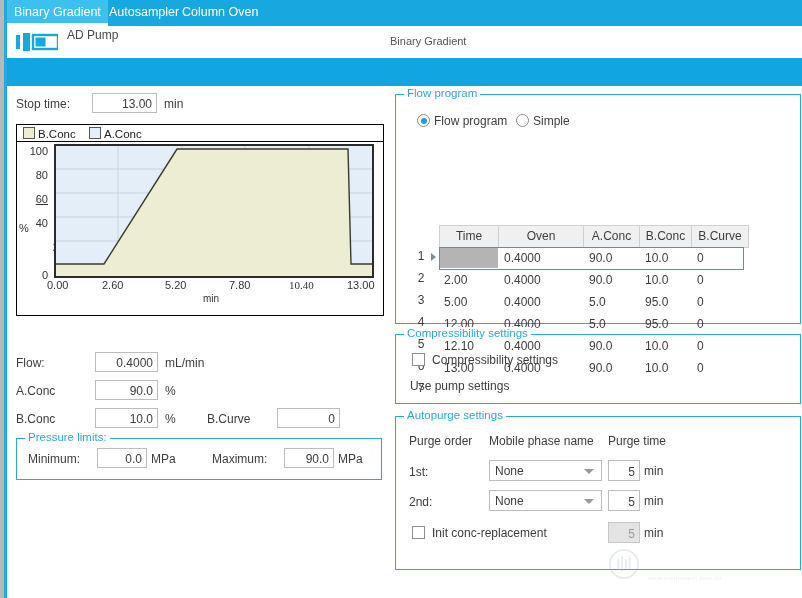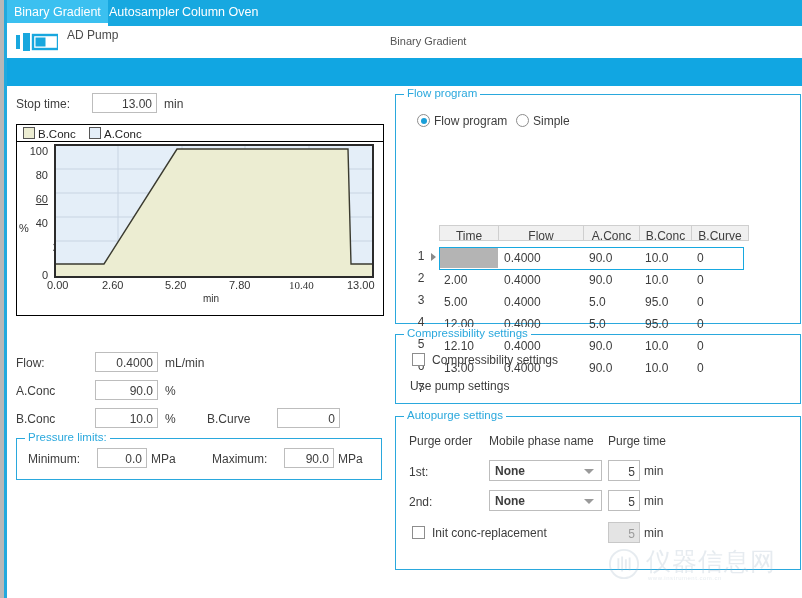--- a/index.html
+++ b/index.html
@@ -69,35 +69,35 @@
 
   
   .radio{position:absolute;width:13px;height:13px;border-radius:50%;border:1px solid #8d8d8d;background:#fff;box-sizing:border-box;}
   .radio.on::after{content:"";position:absolute;left:2.5px;top:2.5px;width:6px;height:6px;border-radius:50%;background:#1a9fd8;}
   .chk{position:absolute;width:13px;height:13px;border:1px solid #8d8d8d;background:#fff;box-sizing:border-box;}
   .ctrl-label{position:absolute;font-size:12px;color:#3d3d3d;}
 
   
   #tbl{position:absolute;left:432px;top:139px;width:305px;}
   .th{
-    position:absolute;height:16px;line-height:21px;box-sizing:border-box;
+    position:absolute;height:23px;line-height:21px;box-sizing:border-box;
     background:#f0f0f0;border:1px solid #cfcfcf;border-left:none;
     text-align:center;font-size:12px;color:#3d3d3d;
   }
   .th.first{border-left:1px solid #cfcfcf;}
   .rownum{position:absolute;left:-26px;font-size:12px;color:#3d3d3d;width:16px;text-align:center;}
   .cell{position:absolute;height:22px;line-height:21px;font-size:12px;color:#3d3d3d;padding-left:5px;box-sizing:border-box;}
   #selrow{position:absolute;left:0;top:22px;width:305px;height:23px;border:1.5px solid #17a8e0;box-sizing:border-box;}
   #selrow-time{position:absolute;left:0px;top:0px;width:58px;height:20px;background:#b4b4b4;}
   #rowmarker{position:absolute;left:-8px;top:28px;width:0;height:0;border-left:5px solid #8a8a8a;border-top:4px solid transparent;border-bottom:4px solid transparent;}
 
   
   .combo{
     position:absolute;box-sizing:border-box;border:1px solid #bdbdbd;background:#fff;
-    font-size:12px;color:#3d3d3d;line-height:20px;padding-left:5px;font-weight:bold;
+    font-size:12px;color:#3d3d3d;line-height:20px;padding-left:5px;
   }
   .combo .arrow{position:absolute;right:7px;top:8px;width:0;height:0;border-left:5px solid transparent;border-right:5px solid transparent;border-top:5px solid #9a9a9a;}
 
   
   #wm{position:absolute;left:608px;top:546px;width:188px;height:44px;opacity:.25;pointer-events:none;}
   #wm-text{position:absolute;left:38px;top:-1px;font-size:25px;color:#9fb4c4;font-family:"DejaVu Sans",sans-serif;letter-spacing:1px;}
   #wm-sub{position:absolute;left:40px;top:29px;font-size:6px;color:#9fb4c4;letter-spacing:.5px;}
 </style>
 </head>
 <body>
@@ -219,21 +219,21 @@
 
     <div class="radio on" style="left:21px;top:19px;"></div>
     <div class="ctrl-label" style="left:38px;top:19px;">Flow program</div>
     <div class="radio" style="left:120px;top:19px;"></div>
     <div class="ctrl-label" style="left:137px;top:19px;">Simple</div>
   </div>
 
   <div id="tbl">
 
     <div class="th first" style="left:0px;width:60px;">Time</div>
-    <div class="th" style="left:60px;width:85px;">Flow</div>
+    <div class="th" style="left:60px;width:85px;">Oven</div>
     <div class="th" style="left:145px;width:56px;">A.Conc</div>
     <div class="th" style="left:201px;width:52px;">B.Conc</div>
     <div class="th" style="left:253px;width:57px;">B.Curve</div>
 
     <div id="rowmarker"></div>
     <div id="selrow">
         <div id="selrow-time"></div>
       </div>
     <div class="rownum" style="top:24px;">1</div>
     <div class="cell" style="left:0px;top:23px;width:60px;"></div>
@@ -317,15 +317,14 @@
     <div class="ctrl-label" style="left:248px;top:109px;">min</div>
   </div>
 
 </div>
 
 <div id="wm">
   <svg viewBox="0 0 34 34" style="position:absolute;left:0;top:2px;width:32px;height:32px;">
     <circle cx="17" cy="17" r="15" fill="none" stroke="#9fb4c4" stroke-width="2"></circle>
     <path d="M11 11 L11 23 M15 9 L15 25 M19 12 L19 22 M23 10 L23 24" stroke="#9fb4c4" stroke-width="2" fill="none"></path>
   </svg>
-  <div id="wm-text">仪器信息网</div>
   <div id="wm-sub">www.instrument.com.cn</div>
 </div>
 
 </body></html>

